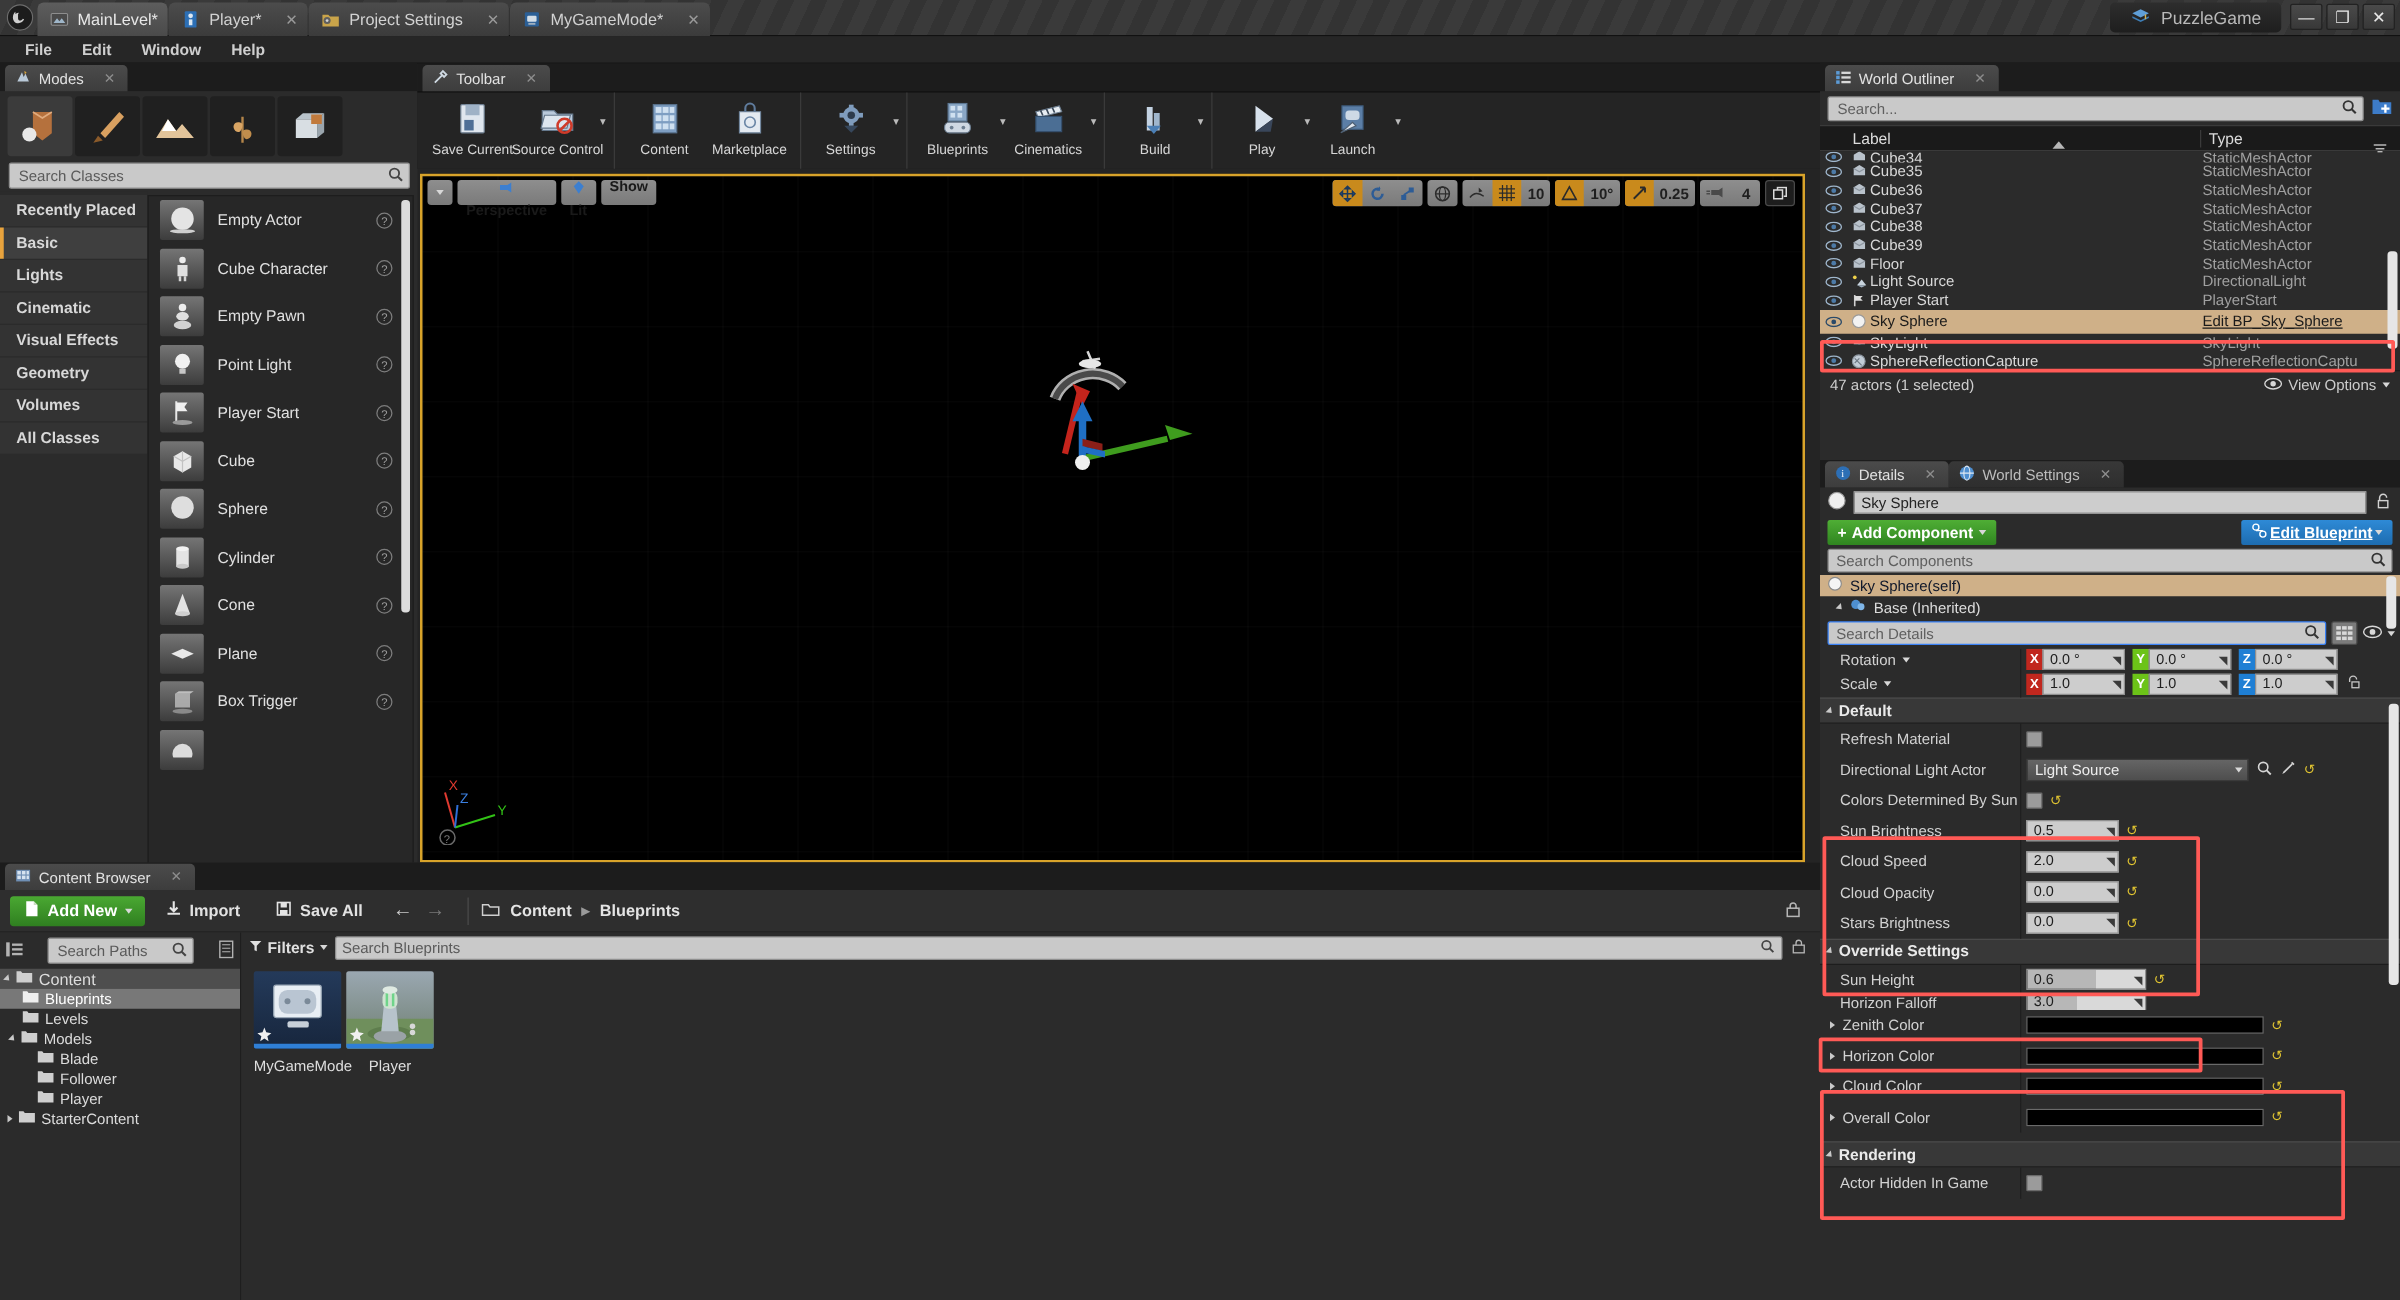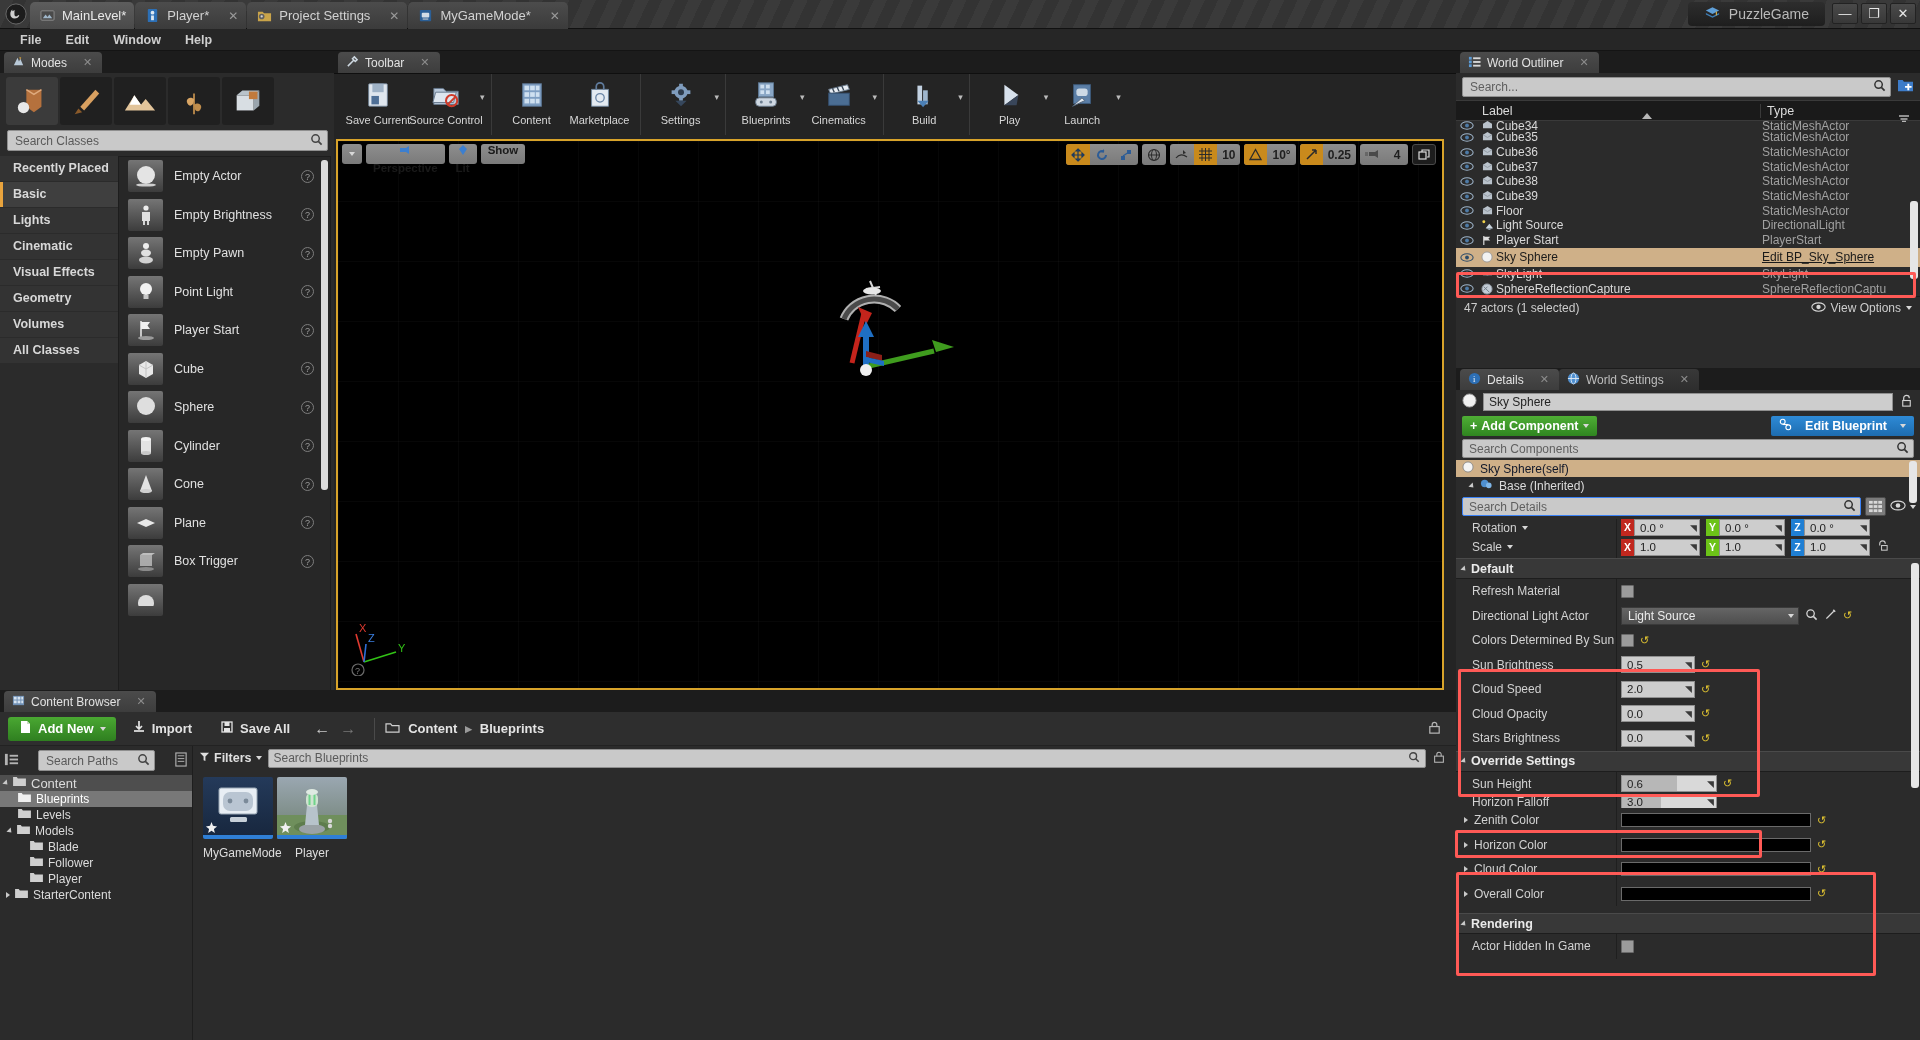--- a/index.html
+++ b/index.html
@@ -210,22 +210,22 @@
   .det-name-field {
     flex: 1; height: 18px; background: #cdcdcd; border: 1px solid #8f8f8f;
     color: #232323; font-size: 12px; padding: 0 5px; display: flex; align-items: center;
   }
   .det-btnrow { display: flex; align-items: center; justify-content: space-between; padding: 2px 6px 3px 6px; }
   .btn-green {
     display: flex; align-items: center; gap: 4px; height: 20px; padding: 0 8px;
     background: linear-gradient(#4fae35,#2f8520); color: #fff; font-weight: bold; font-size: 12.5px; border-radius: 2px;
   }
   .btn-blue {
-    display: flex; align-items: center; gap: 13px; height: 20px; padding: 0 8px;
-    background: linear-gradient(#2e8ad6,#1d6cb0); color: #fff; font-weight: bold; font-size: 12.5px; border-radius: 2px;
+    display: flex; align-items: center; gap: 2px; height: 20px; padding: 0 8px;
+    background: linear-gradient(#2e8ad6,#1d6cb0); color: #fff; font-weight: bold; font-size: 12.5px; border-radius: 2px; text-decoration: underline;
   }
   .comp-search {
     height: 19px; margin: 0 6px 2px 6px; background: #c9c9c9; border: 1px solid #8f8f8f;
     display: flex; align-items: center; padding: 0 4px 0 6px; color: #5f5f5f; font-size: 12px; border-radius: 2px;
   }
   .comp-row { display: flex; align-items: center; gap: 6px; height: 17px; padding-left: 6px; font-size: 12px; color: #dcdcdc; }
   .comp-row.sel { background: #cfb088; color: #0f172a; }
   .det-search {
     display: flex; align-items: center; gap: 4px; padding: 3px 4px 3px 6px;
   }
@@ -430,21 +430,21 @@
           <div class="qmark">?</div>
         </div>
         <div class="asset-row">
           <div class="asset-thumb">
               <svg width="26" height="24" viewBox="0 0 26 24">
                 <circle cx="13" cy="5" r="2.6" fill="#ededed"></circle>
                 <path d="M9 9h8v9H9z" fill="#e0e0e0"></path>
                 <path d="M10 18h2v4h-2zM14 18h2v4h-2z" fill="#d5d5d5"></path>
               </svg>
             </div>
-          <div class="asset-label">Empty Brightness</div>
+          <div class="asset-label">Cube Character</div>
           <div class="qmark">?</div>
         </div>
         <div class="asset-row">
           <div class="asset-thumb">
               <svg width="26" height="24" viewBox="0 0 26 24">
                 <circle cx="13" cy="5" r="3" fill="#ededed"></circle>
                 <ellipse cx="13" cy="12" rx="5" ry="3.4" fill="#e0e0e0"></ellipse>
                 <ellipse cx="13" cy="19" rx="7" ry="3.4" fill="#d2d2d2"></ellipse>
               </svg>
             </div>

